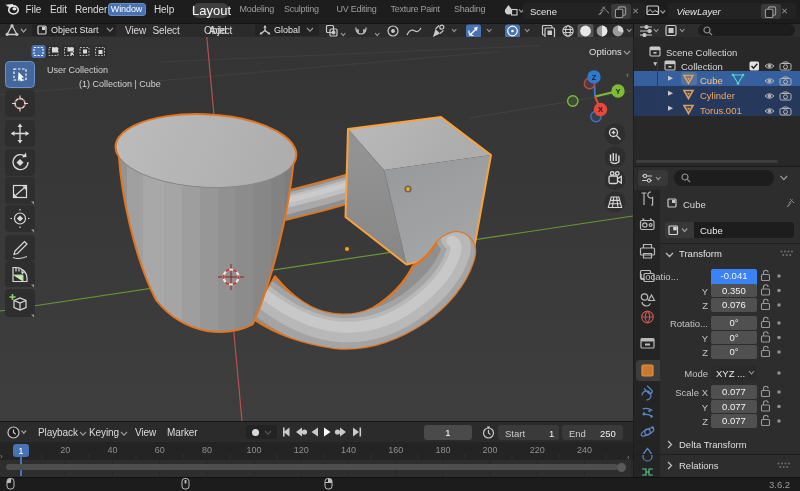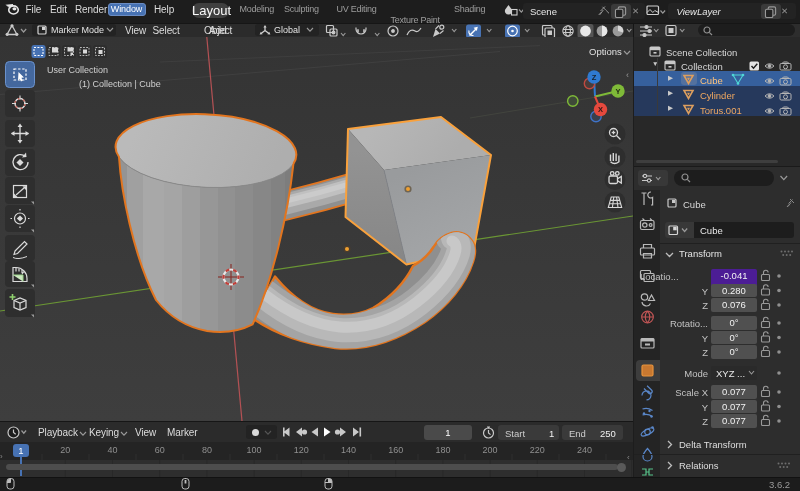--- a/index.html
+++ b/index.html
@@ -27,21 +27,21 @@
 <div class="abs menu" style="left:25.5px;top:4px;">File</div>
 <div class="abs menu" style="left:50px;top:4px;">Edit</div>
 <div class="abs menu" style="left:75px;top:4px;">Render</div>
 <div class="abs" style="left:107.5px;top:2.5px;width:38px;height:13px;background:#4772b3;border:1px solid #6a8cc3;border-radius:3px;color:#fff;text-align:center;line-height:11px;font-size:9px;letter-spacing:-0.1px;">Window</div>
 <div class="abs menu" style="left:154px;top:4px;">Help</div>
 
 <div class="abs" style="left:192px;top:3px;width:37px;height:15px;background:#3f3f3f;border-radius:7px;color:#fafafa;text-align:center;line-height:15px;font-size:13px;">Layout</div>
 <div class="abs tab" style="left:239.5px;top:4px;">Modeling</div>
 <div class="abs tab" style="left:284px;top:4px;">Sculpting</div>
 <div class="abs tab" style="left:336.5px;top:4px;">UV Editing</div>
-<div class="abs tab" style="left:390.5px;top:4px;margin-top:11px;">Texture Paint</div>
+<div class="abs tab" style="left:390.5px;top:4px;">Texture Paint</div>
 <div class="abs tab" style="left:454px;top:4px;">Shading</div>
 
 
 <svg class="abs" style="left:504px;top:4px;" width="20" height="14" viewBox="0 0 20 14">
   <path d="M4.5,1 L7.8,5.5 A3.6 3.6 0 1 1 1.2,5.5 Z" fill="#cfcfcf"></path>
   <rect x="7.5" y="5.5" width="5.5" height="5.5" fill="none" stroke="#cfcfcf" stroke-width="1.1"></rect>
   <path d="M15,5.5 l2.3,2.6 l2.3,-2.6" stroke="#9a9a9a" stroke-width="1.2" fill="none"></path>
 </svg>
 <div class="abs fld" style="left:523px;top:3px;width:122px;height:16px;"></div>
 <div class="abs" style="left:530px;top:6px;color:#e8e8e8;font-size:9.5px;">Scene</div>
@@ -77,21 +77,21 @@
   <circle cx="7" cy="1.8" r="1.6" fill="#c9c9c9"></circle>
       <circle cx="2.2" cy="10.3" r="1.6" fill="#c9c9c9"></circle>
       <circle cx="11.8" cy="10.3" r="1.6" fill="#c9c9c9"></circle>
   <path d="M16,5 l2.6,3 l2.6,-3" stroke="#9a9a9a" stroke-width="1.2" fill="none"></path>
 </svg>
 <div class="abs fld" style="left:32px;top:23.5px;width:84px;height:12px;"></div>
 <svg class="abs" style="left:37px;top:25px;" width="11" height="10" viewBox="0 0 11 10">
   <rect x="1" y="1" width="8" height="8" rx="1" fill="none" stroke="#d5d5d5" stroke-width="1.2"></rect>
   <rect x="5" y="1.8" width="3.2" height="3.2" fill="#d5d5d5"></rect>
 </svg>
-<div class="abs" style="left:51px;top:25px;color:#e2e2e2;font-size:9px;">Marker Mode</div>
+<div class="abs" style="left:51px;top:25px;color:#e2e2e2;font-size:9px;">Object Start</div>
 <svg class="abs" style="left:106px;top:27px;" width="8" height="6" viewBox="0 0 8 6">
       <path d="M1,1 l3,3.2 l3,-3.2" stroke="#9a9a9a" stroke-width="1.1" fill="none"></path>
     </svg>
 <div class="abs menu" style="left:125px;top:25px;">View</div>
 <div class="abs menu" style="left:152.5px;top:25px;">Select</div>
 <div class="abs menu" style="left:189px;top:25px;margin-left:20px;">Add</div>
 <div class="abs menu" style="left:204px;top:25px;">Object</div>
 
 <div class="abs fld" style="left:255px;top:23.5px;width:64px;height:12px;"></div>
 <svg class="abs" style="left:259px;top:24.5px;" width="12" height="11" viewBox="0 0 12 11">
@@ -625,23 +625,23 @@
         <circle cx="5" cy="1.5" r="1"></circle>
         <circle cx="8.5" cy="1.5" r="1"></circle>
         <circle cx="12" cy="1.5" r="1"></circle>
         <circle cx="3.2" cy="5" r="1"></circle>
         <circle cx="6.7" cy="5" r="1"></circle>
         <circle cx="10.2" cy="5" r="1"></circle>
       </g>
 </svg>
 <div id="fields">
 <div class="abs" style="left:640px;top:271px;width:68px;color:#c3c3c3;">Locatio...</div>
-<div class="abs" style="left:711px;top:269px;width:46px;height:27px;background:#4c1d95;border-radius:2px;color:#f2f2f2;text-align:center;line-height:13.5px;">-0.041</div>
+<div class="abs" style="left:711px;top:269px;width:46px;height:27px;background:#3b82f6;border-radius:2px;color:#f2f2f2;text-align:center;line-height:13.5px;">-0.041</div>
 <div class="abs" style="left:640px;top:285.5px;width:68px;text-align:right;color:#c3c3c3;">Y</div>
-<div class="abs" style="left:711px;top:283.5px;width:46px;height:13.5px;background:#505050;border-radius:2px;color:#f2f2f2;text-align:center;line-height:13.5px;">0.280</div>
+<div class="abs" style="left:711px;top:283.5px;width:46px;height:13.5px;background:#505050;border-radius:2px;color:#f2f2f2;text-align:center;line-height:13.5px;">0.350</div>
 <div class="abs" style="left:640px;top:300px;width:68px;text-align:right;color:#c3c3c3;">Z</div>
 <div class="abs" style="left:711px;top:298px;width:46px;height:13.5px;background:#505050;border-radius:2px;color:#f2f2f2;text-align:center;line-height:13.5px;">0.076</div>
 <div class="abs" style="left:640px;top:318px;width:68px;text-align:right;color:#c3c3c3;">Rotatio...</div>
 <div class="abs" style="left:711px;top:316px;width:46px;height:13.5px;background:#505050;border-radius:2px;color:#f2f2f2;text-align:center;line-height:13.5px;">0°</div>
 <div class="abs" style="left:640px;top:332.5px;width:68px;text-align:right;color:#c3c3c3;">Y</div>
 <div class="abs" style="left:711px;top:330.5px;width:46px;height:13.5px;background:#505050;border-radius:2px;color:#f2f2f2;text-align:center;line-height:13.5px;">0°</div>
 <div class="abs" style="left:640px;top:347px;width:68px;text-align:right;color:#c3c3c3;">Z</div>
 <div class="abs" style="left:711px;top:345px;width:46px;height:13.5px;background:#505050;border-radius:2px;color:#f2f2f2;text-align:center;line-height:13.5px;">0°</div>
 <div class="abs" style="left:640px;top:368px;width:68px;text-align:right;color:#c3c3c3;">Mode</div>
 <div class="abs" style="left:711px;top:366px;width:46px;height:13.5px;background:#2a2a2a;border-radius:2px;color:#e8e8e8;">

